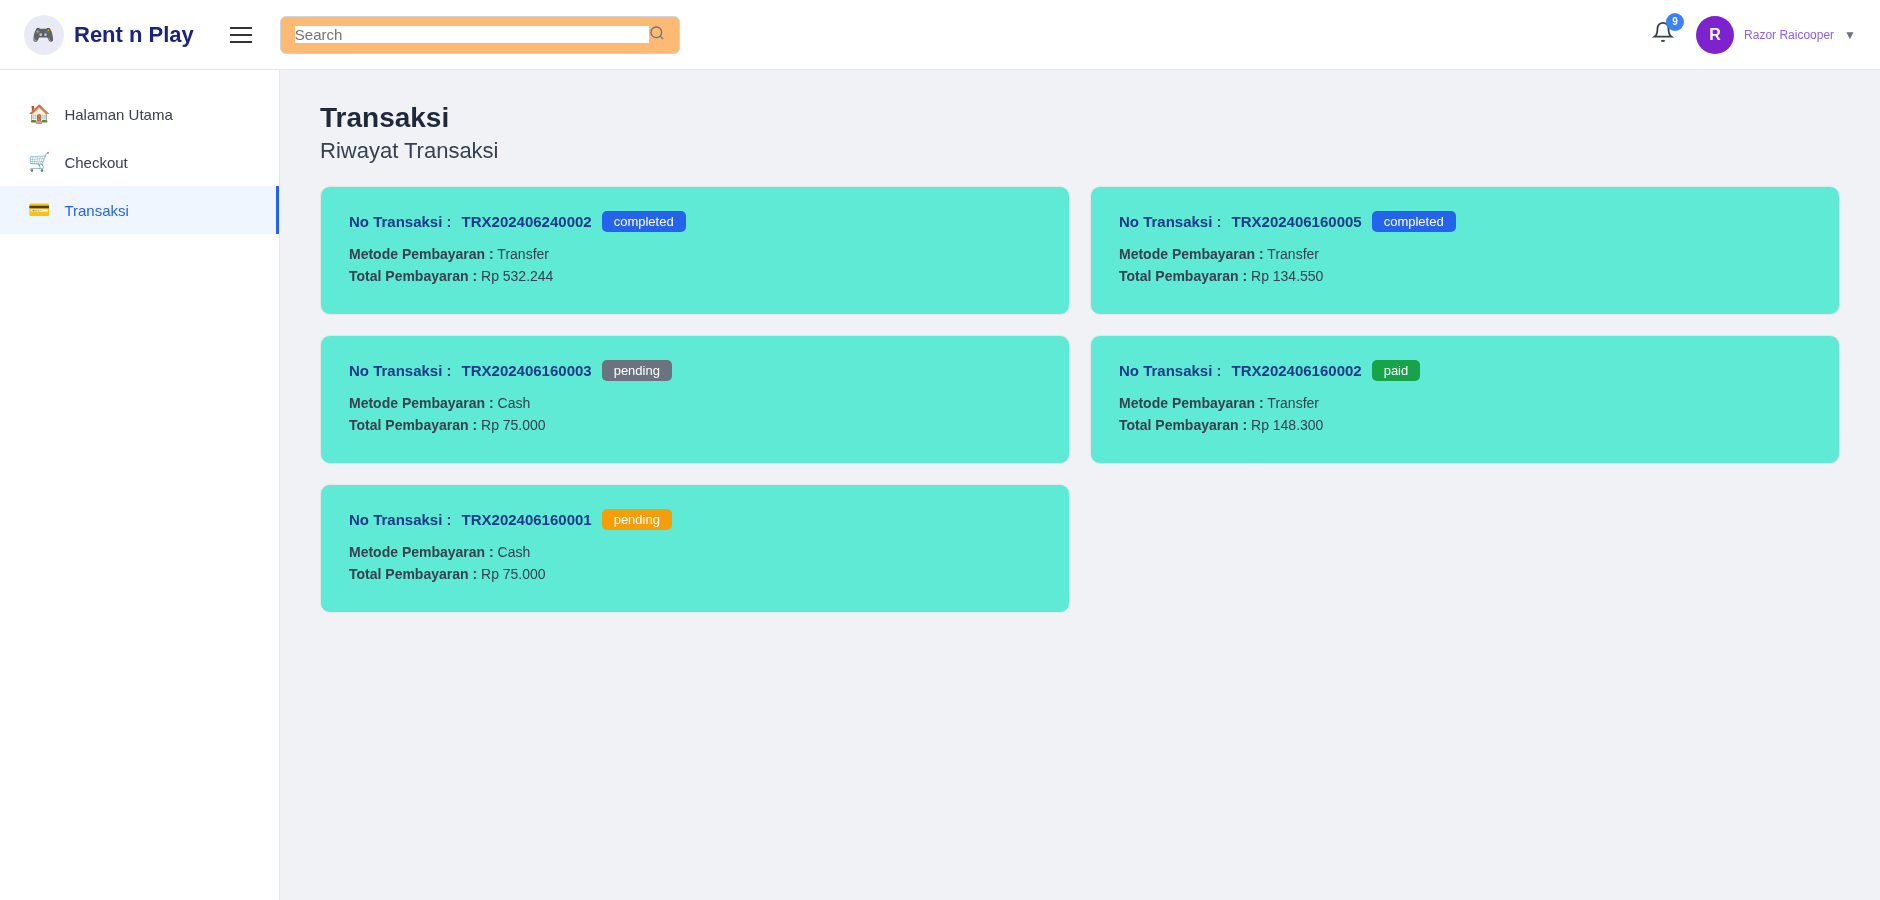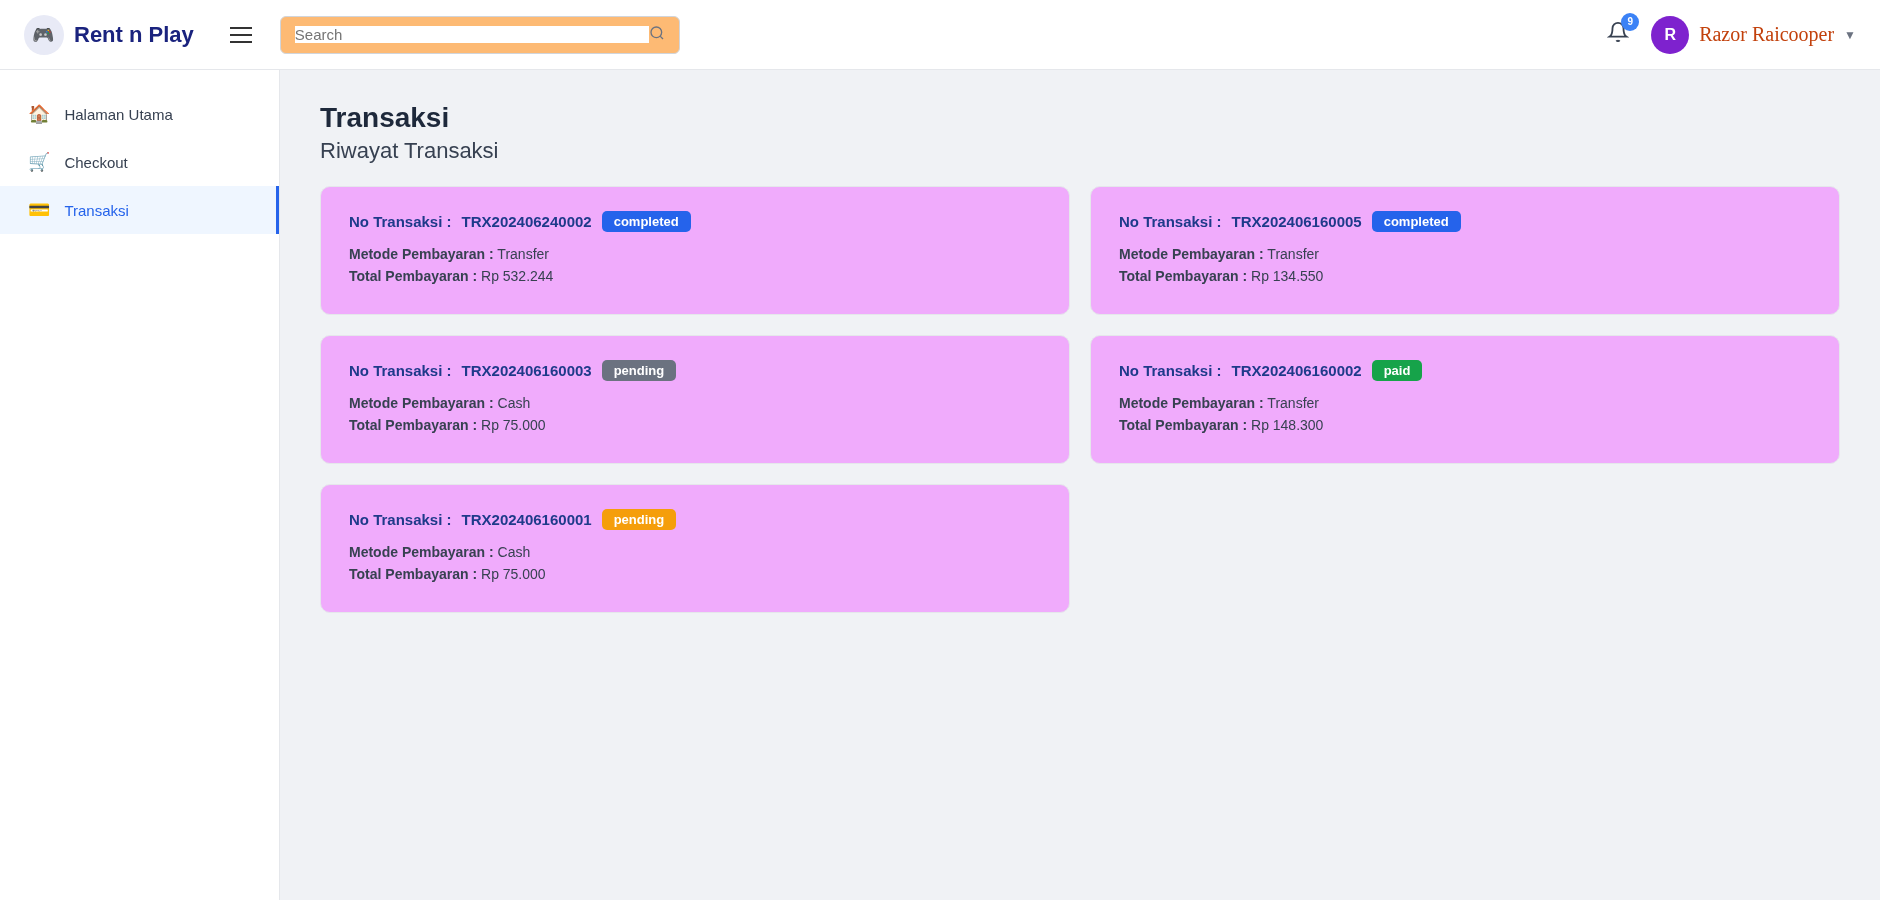--- a/index.html
+++ b/index.html
@@ -120,24 +120,23 @@
       border-radius: 50%;
       background: #7e22ce;
       color: #fff;
       font-size: 16px;
       font-weight: 700;
       display: flex;
       align-items: center;
       justify-content: center;
     }
     .user-name {
-      font-size: 20px;
-      color: #c2410c;
+      font-size: 12px;
+      color: #8b5cf6;
       font-weight: 500;
-      font-family: Liberation Serif, serif;
     }
     .dropdown-icon {
       font-size: 12px;
       color: #6b7280;
     }
 
     
     .sidebar {
       position: fixed;
       top: 70px;
@@ -208,21 +207,21 @@
     }
 
     
     .transactions-grid {
       display: grid;
       grid-template-columns: 1fr 1fr;
       gap: 20px;
     }
 
     .transaction-card {
-      background: #f0abfc;
+      background: #5eead4;
       border: 1px solid #e5e7eb;
       border-radius: 10px;
       padding: 24px 28px;
     }
 
     .trx-header {
       display: flex;
       align-items: center;
       gap: 10px;
       margin-bottom: 14px;
@@ -236,21 +235,21 @@
     .trx-number {
       font-size: 15px;
       font-weight: 700;
       color: #1e3a8a;
     }
     .status-badge {
       display: inline-block;
       padding: 3px 12px;
       border-radius: 5px;
       font-size: 13px;
-      font-weight: 700;
+      font-weight: 400;
       color: #fff;
     }
     .status-completed { background: #2563eb; }
     .status-ongoing { background: #6b7280; }
     .status-paid { background: #16a34a; }
     .status-pending { background: #f59e0b; }
 
     .trx-detail {
       font-size: 14px;
       color: #374151;

